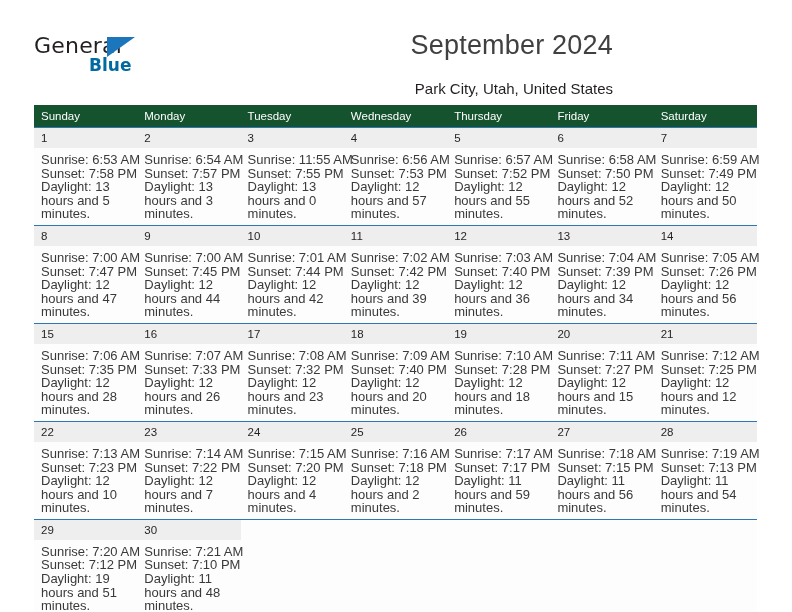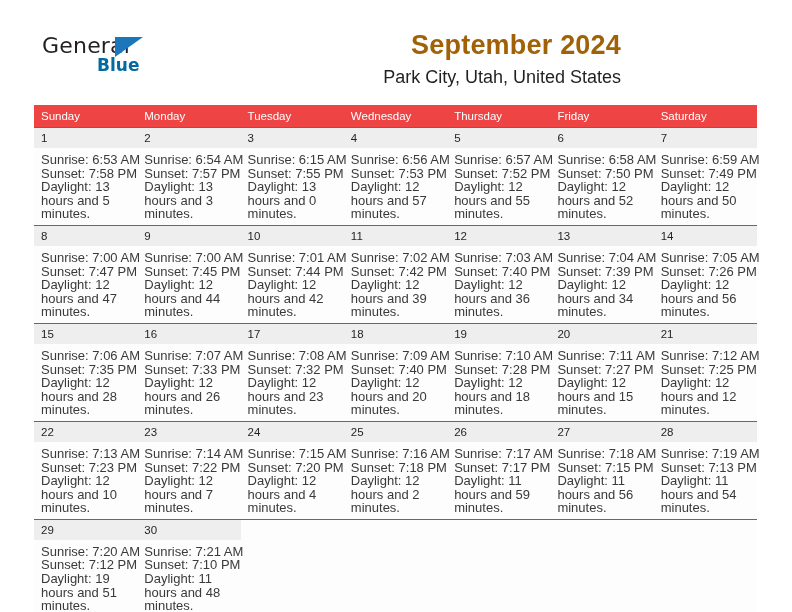--- a/index.html
+++ b/index.html
@@ -17,21 +17,21 @@
   .page {
     position: relative;
     width: 792px;
     height: 612px;
     box-sizing: border-box;
   }
 
   
   .header {
     position: absolute;
-    left: 8px;
+    left: 0;
     top: 0;
     width: 648px;
     height: 96px;
   }
   .logo {
     position: absolute;
     left: 34px;
     top: 33px;
     width: 230px;
     height: 52px;
@@ -65,47 +65,47 @@
     font-weight: 700;
   }
   .title-block {
     position: absolute;
     right: 35px;
     top: 28px;
     text-align: right;
   }
   .cal-title {
     font-size: 27px;
-    font-weight: 700;
-    color: #a16207;
+    font-weight: 400;
+    color: #404040;
     line-height: 34px;
     letter-spacing: 0.2px;
   }
   .cal-subtitle {
-    font-size: 18px;
+    font-size: 15px;
     font-weight: 400;
     color: #231f20;
     line-height: 22px;
-    margin-top: 4px;
+    margin-top: 16px;
   }
 
   
   .cal-wrap {
     position: absolute;
     left: 34px;
     top: 105px;
     width: 723px;
   }
   table.cal {
     border-collapse: collapse;
     width: 723px;
     table-layout: fixed;
   }
   table.cal th {
-    background: #ef4444;
+    background: #14532d;
     color: #ffffff;
     font-size: 11.5px;
     font-weight: 400;
     text-align: left;
     padding: 5px 0 5px 7px;
     height: 12px;
     border: none;
   }
   table.cal td {
     vertical-align: top;
@@ -190,21 +190,21 @@
               <div class="daynum">2</div>
               <div class="daylines">
                 <div>Sunrise: 6:54 AM</div>
                 <div>Sunset: 7:57 PM</div>
                 <div class="dl-daylight">Daylight: 13 hours and 3 minutes.</div>
               </div>
             </td>
             <td class="">
               <div class="daynum">3</div>
               <div class="daylines">
-                <div>Sunrise: 6:15 AM</div>
+                <div>Sunrise: 11:55 AM</div>
                 <div>Sunset: 7:55 PM</div>
                 <div class="dl-daylight">Daylight: 13 hours and 0 minutes.</div>
               </div>
             </td>
             <td class="">
               <div class="daynum">4</div>
               <div class="daylines">
                 <div>Sunrise: 6:56 AM</div>
                 <div>Sunset: 7:53 PM</div>
                 <div class="dl-daylight">Daylight: 12 hours and 57 minutes.</div>

